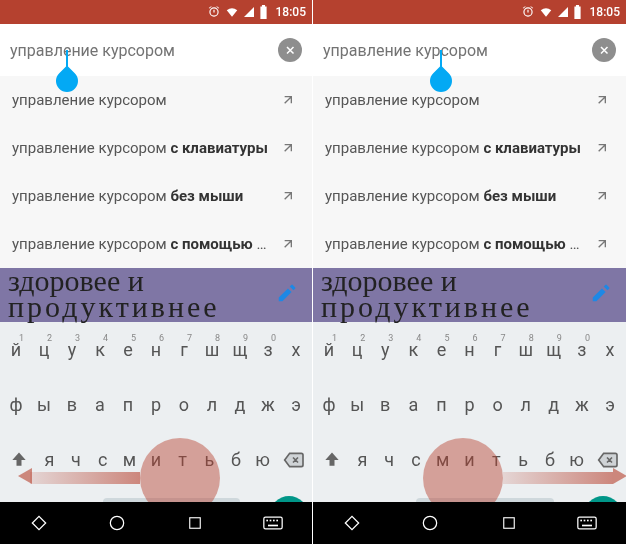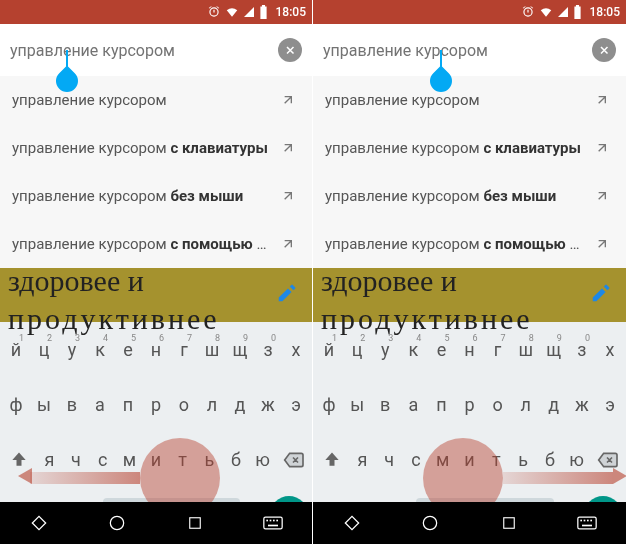--- a/index.html
+++ b/index.html
@@ -1,18 +1,18 @@
 <!DOCTYPE html>
 <html><head>
 <meta charset="utf-8">
 <style>
   * { box-sizing: border-box; margin: 0; padding: 0; font-family: Roboto, "Helvetica Neue", Arial, sans-serif; }
   body { background:#fff; width:626px; height:544px; overflow:hidden; position:relative;}
   .pair { display:flex; width:626px; height:544px; }
-  .phone { width:313px; height:544px; background:#fde047; position:relative; overflow:hidden; border-right:1px solid #fff;}
+  .phone { width:313px; height:544px; background:#c4b5fd; position:relative; overflow:hidden; border-right:1px solid #fff;}
   .phone:last-child{border-right:none;}
   
   .statusbar { background:#B5412F; height:24px; color:#fff; display:flex; align-items:center; justify-content:flex-end; padding:0 6px; font-size:12px; font-weight:500; gap:4px;}
   .statusbar svg { fill:#fff; }
   .sb-icons { display:flex; align-items:center; gap:4px;}
   .sb-time { margin-left:4px;}
   
   .searchbar { height:52px; background:#fff; display:flex; align-items:center; padding:0 10px; position:relative;}
   .searchbar .query { flex:1; color:#737373; font-size:16px; font-weight:400; }
   .clear-btn { width:24px; height:24px; border-radius:50%; background:#8e8e8e; display:flex; align-items:center; justify-content:center; cursor:pointer;}
@@ -24,21 +24,21 @@
   
   .suggestions { background:#f7f7f7;}
   .sug { height:48px; display:flex; align-items:center; padding:0 12px; font-size:15px; color:#565656; border-bottom:0; gap:8px; cursor:pointer;}
   .sug .txt { flex:1; white-space:nowrap; overflow:hidden; text-overflow:ellipsis;}
   .sug .txt b { color:#333; font-weight:700;}
   .sug .insert { width:24px; height:24px; display:flex; align-items:center; justify-content:center;}
   .sug .insert svg { stroke:#777; fill:none; stroke-width:2;}
   
   .behind { height:54px; background:rgba(0,0,0,0.35); position:relative;}
   .behind .t1 { position:absolute; left:8px; top:-4px; font-size:30px; color:#222; font-family:Georgia, serif;}
-  .behind .t2 { position:absolute; left:8px; top:34px; font-size:30px; color:#222; font-family:Georgia, serif; letter-spacing:3px;}
+  .behind .t2 { position:absolute; left:8px; top:22px; font-size:30px; color:#222; font-family:Georgia, serif; letter-spacing:3px;}
   .behind .edit { position:absolute; right:14px; top:14px;}
   .behind .edit svg{ fill:#1E88E5;}
   
   .kbd { background:#eceff1; height:220px; display:flex; flex-direction:column;}
   .krow { flex:1; display:flex; align-items:center; justify-content:space-around; padding:0 2px;}
   .kkey { flex:1; text-align:center; font-size:18px; color:#555; font-weight:400; position:relative; padding:8px 0; cursor:pointer;}
   .kkey.small { font-size:16px;}
   .knum { position:absolute; top:2px; right:6px; font-size:9px; color:#888;}
   .kbtn { width:30px; height:34px; display:flex; align-items:center; justify-content:center; color:#666; cursor:pointer;}
   .kbtn svg{ fill:#666;}

